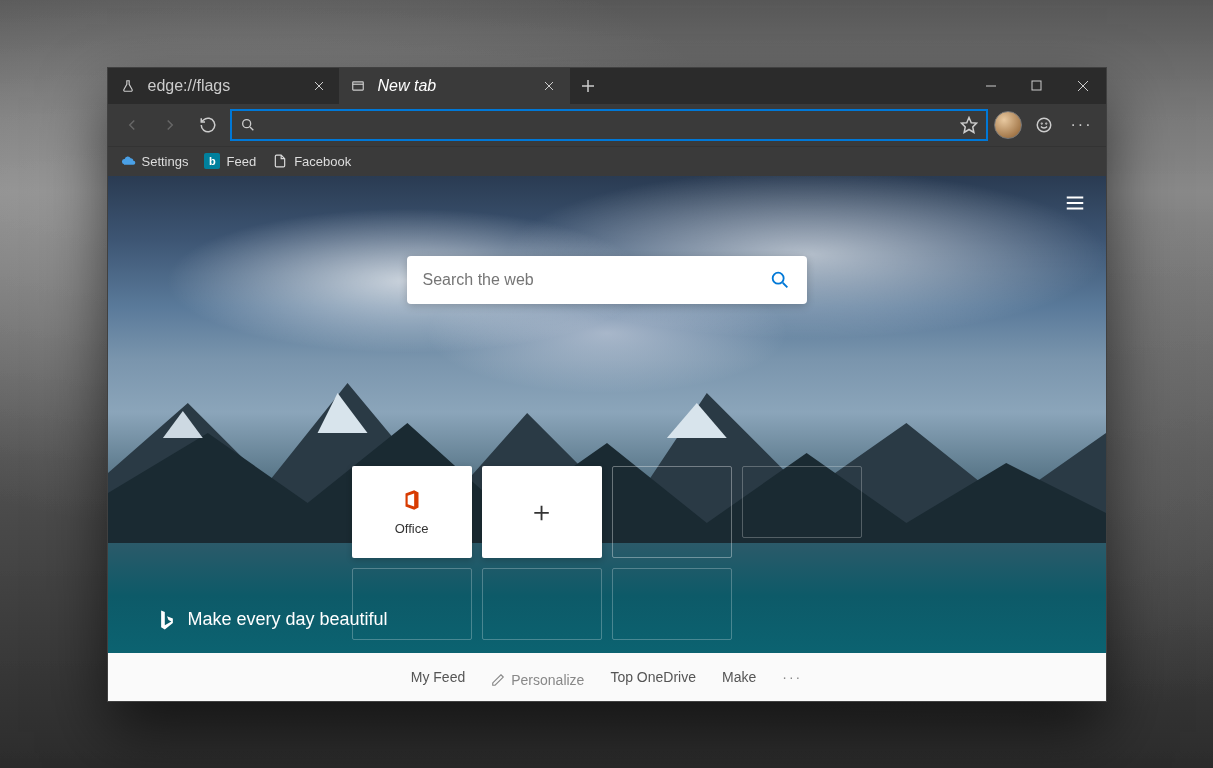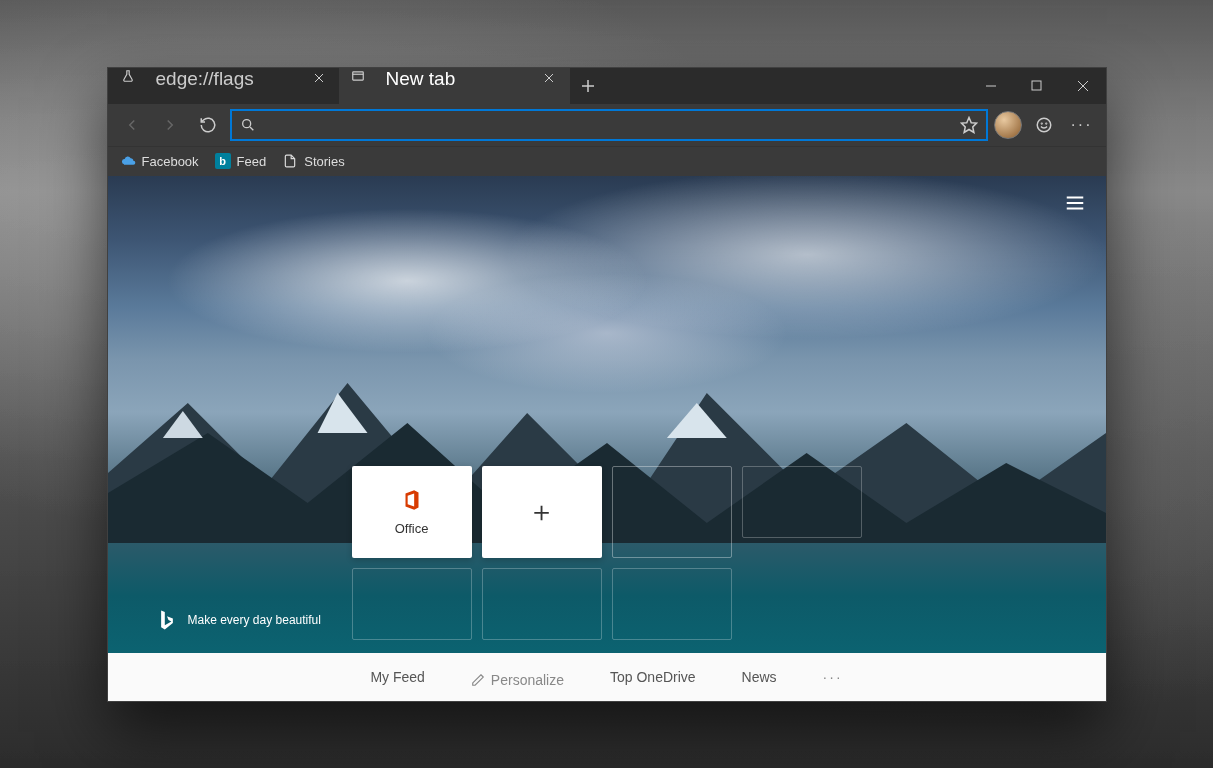--- a/index.html
+++ b/index.html
@@ -27,26 +27,26 @@
     display: flex; flex-direction: column;
     border: 1px solid rgba(255,255,255,0.1);
   }
 
   
   .tabstrip {
     height: 36px; background:#2b2b2b; display:flex; align-items:stretch;
     padding-left: 2px;
   }
   .tab {
-    display:flex; gap:20px;
-    padding: 0 10px; min-width: 230px; color:#ccc; font-size:19px;
+    display:flex; align-items:center; gap:12px;
+    padding: 0 10px; min-width: 230px; color:#ccc; font-size:16px;
     border-right: 1px solid #3a3a3a;
     position:relative;
   }
-  .tab.active { background:#3a3a3a; color:#fff; }
+  .tab.active { background:#3a3a3a; color:#fff;font-style:italic; }
   .tab .fav { width:16px; height:16px; display:flex; align-items:center; justify-content:center; color:#ccc; }
   .tab .close { margin-left:auto; width:20px; height:20px; display:flex; align-items:center; justify-content:center; color:#ccc; font-size:14px; cursor:pointer; }
   .newtab-btn { width:36px; display:flex; align-items:center; justify-content:center; color:#ccc; cursor:pointer; }
   .titlebar-controls { margin-left:auto; display:flex; }
   .titlebar-controls .wc { width:46px; display:flex; align-items:center; justify-content:center; color:#ccc; cursor:pointer; }
 
   
   .toolbar {
     height:42px; background:#3a3a3a; display:flex; align-items:center;
     padding: 0 8px; gap:6px;
@@ -121,28 +121,28 @@
   }
   .tile.ghost { background: rgba(255,255,255,0.0); border:1px solid rgba(255,255,255,0.35); box-shadow:none; }
   .tile.reflection { height:72px; background: rgba(255,255,255,0.0); border:1px solid rgba(255,255,255,0.25); box-shadow:none; }
   .tile .t-ico { font-size:24px; }
   .tile .t-label { font-size:13px; color:#333; }
   .tile .plus { font-size:28px; color:#333; font-weight:300; }
   .t-ico.office { color:#d83b01; font-weight:bold; }
   .t-ico.fb { color:#1877f2; font-weight:bold; }
 
   .bing-tagline {
-    position:absolute; bottom:70px; left:50px; color:#fff; font-size:12px;
+    position:absolute; bottom:70px; left:50px; color:#fff; font-size:18px;
     display:flex; align-items:center; gap:12px;
   }
   .bing-tagline .b { font-size:20px; font-weight:bold; }
 
   .feedbar {
     position:absolute; bottom:0; left:0; right:0; height:48px; background:#fafafa;
-    display:flex; align-items:center; justify-content:center; gap:46px;
+    display:flex; align-items:center; justify-content:center; gap:26px;
     color:#555; font-size:14px;text-align:right;
   }
   .feed-item { cursor:pointer; display:flex; align-items:center; gap:6px; }
   .feed-item.personalize { color:#888;margin-top:6px; }
   .feed-more { letter-spacing:2px; cursor:pointer; color:#888; }
 
   svg { display:block; }
 </style>
 </head>
 <body>
@@ -246,34 +246,34 @@
     <div class="tool-btn more">···</div>
   </div>
 
   <div class="favbar">
     <div class="fav-item">
       <span class="fav-ico onedrive">
         <svg width="16" height="11" viewBox="0 0 24 16" fill="currentColor">
             <path d="M6 12a4 4 0 0 1 1-7.9A5 5 0 0 1 16 3a4 4 0 0 1 4 4 3 3 0 0 1 0 6H6z"></path>
           </svg>
       </span>
-      <span>Facebook</span>
+      <span>Settings</span>
     </div>
     <div class="fav-item">
       <span class="fav-ico bing">b</span>
       <span>Feed</span>
     </div>
     <div class="fav-item">
       <span class="fav-ico settings">
         <svg width="14" height="14" viewBox="0 0 24 24" fill="none" stroke="currentColor" stroke-width="2">
             <path d="M14 2H6a2 2 0 0 0-2 2v16a2 2 0 0 0 2 2h12a2 2 0 0 0 2-2V8z"></path>
             <path d="M14 2v6h6"></path>
           </svg>
       </span>
-      <span>Stories</span>
+      <span>Facebook</span>
     </div>
   </div>
 
   <div class="content">
     <div class="clouds"></div>
     <div class="mountains">
       <svg viewBox="0 0 1000 200" preserveAspectRatio="none">
         <polygon points="0,200 0,130 80,60 160,140 240,40 340,160 420,70 520,170 600,50 700,150 800,80 900,160 1000,90 1000,200" fill="#2a3a45"></polygon>
         <polygon points="0,200 0,150 100,90 200,160 300,80 400,170 500,100 600,180 700,110 800,180 900,120 1000,170 1000,200" fill="#1a2a32"></polygon>
         <polygon points="230,50 260,90 210,90" fill="#d8e4ec"></polygon>
@@ -281,20 +281,29 @@
         <polygon points="75,68 95,95 55,95" fill="#cdd9e2"></polygon>
       </svg>
     </div>
 
     <div class="hamburger">
       <svg width="22" height="22" viewBox="0 0 24 24" stroke="currentColor" stroke-width="2">
           <path d="M3 6h18M3 12h18M3 18h18"></path>
         </svg>
     </div>
 
+    <div class="web-search">
+      <input type="text" placeholder="Search the web" style="">
+      <span class="mag">
+        <svg width="22" height="22" viewBox="0 0 24 24" fill="none" stroke="currentColor" stroke-width="2">
+            <circle cx="10" cy="10" r="6"></circle>
+            <path d="M20 20l-5-5"></path>
+          </svg>
+      </span>
+    </div>
 
     <div class="tiles">
       <div class="tile">
         <span class="t-ico office">
           <svg width="26" height="26" viewBox="0 0 24 24" fill="#d83b01">
               <path d="M14 3l-8 3v12l8 3 4-2V5l-4-2zM8 8l6-2v12l-6-2V8z"></path>
             </svg>
         </span>
         <span class="t-label">Office</span>
       </div>
@@ -327,19 +336,19 @@
           <svg width="14" height="14" viewBox="0 0 24 24" fill="none" stroke="currentColor" stroke-width="2">
               <path d="M17 3l4 4L7 21H3v-4L17 3z"></path>
             </svg>
         </span>
         <span>Personalize</span>
       </div>
       <div class="feed-item">
         <span>Top OneDrive</span>
       </div>
       <div class="feed-item">
-        <span>News</span>
+        <span>Make</span>
       </div>
       <div class="feed-more">···</div>
     </div>
   </div>
 
 </div>
 
 </body></html>

